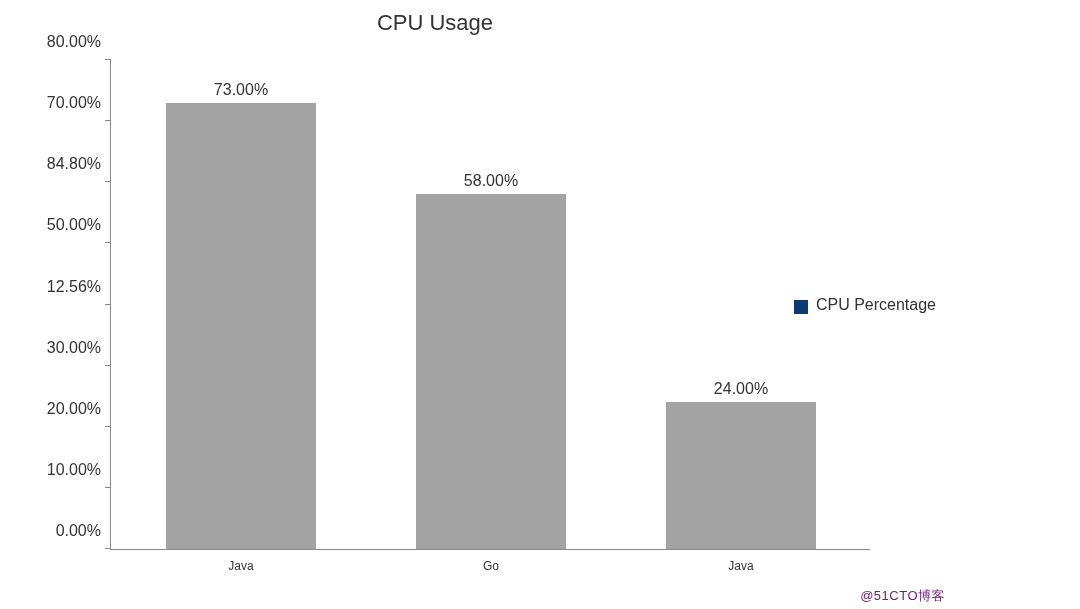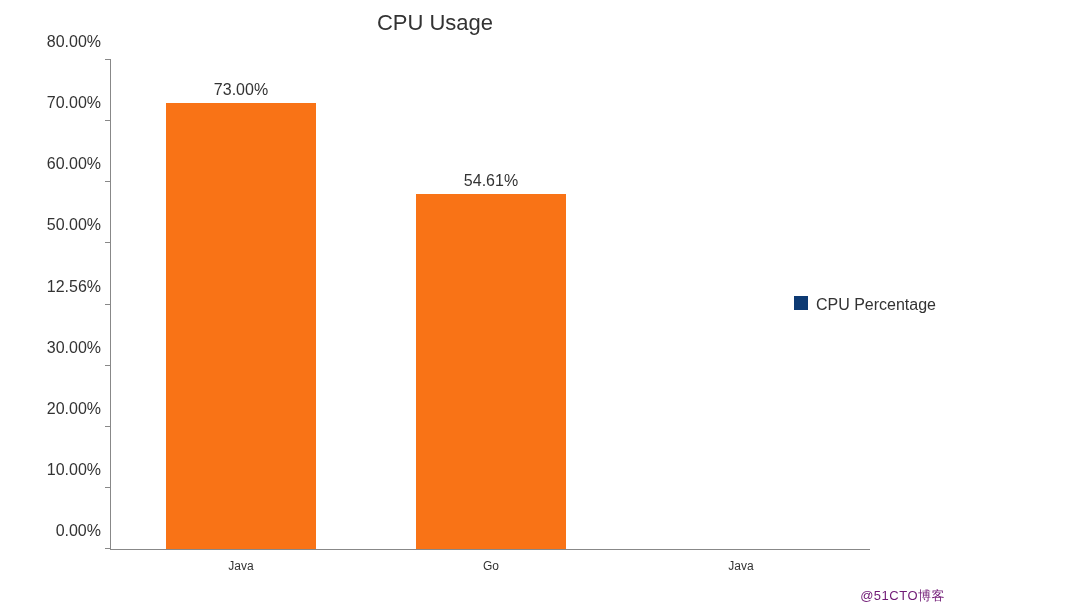--- a/index.html
+++ b/index.html
@@ -58,21 +58,21 @@
     position: absolute;
     left: 0;
     bottom: 0;
     width: 100%;
     height: 100%;
   }
   .bar {
     position: absolute;
     bottom: 0;
     width: 150px;
-    background: #f97316;
+    background: #a3a3a3;
   }
   .bar-label {
     position: absolute;
     bottom: 100%;
     left: 50%;
     transform: translateX(-50%);
     margin-bottom: 4px;
     font-size: 16px;
     color: #333;
     white-space: nowrap;
@@ -85,21 +85,21 @@
     font-size: 12px;
     color: #333;
     white-space: nowrap;
   }
   .legend {
     position: absolute;
     right: 20px;
     top: 50%;
     transform: translateY(-50%);
     display: flex;
-    align-items: flex-start;
+    align-items: flex-end;
     font-size: 16px;
     color: #333;
   }
   .legend-swatch {
     width: 14px;
     height: 14px;
     background: #0d3a73;
     margin-right: 8px;
     flex: 0 0 auto;
   }
@@ -126,32 +126,35 @@
     <div class="y-tick" style="bottom:12.5%">10.00%</div>
     <div class="grid-line" style="bottom:25%"></div>
     <div class="y-tick" style="bottom:25%">20.00%</div>
     <div class="grid-line" style="bottom:37.5%"></div>
     <div class="y-tick" style="bottom:37.5%">30.00%</div>
     <div class="grid-line" style="bottom:50%"></div>
     <div class="y-tick" style="bottom:50%">12.56%</div>
     <div class="grid-line" style="bottom:62.5%"></div>
     <div class="y-tick" style="bottom:62.5%">50.00%</div>
     <div class="grid-line" style="bottom:75%"></div>
-    <div class="y-tick" style="bottom:75%">60.00%</div>
+    <div class="y-tick" style="bottom:75%">84.80%</div>
     <div class="grid-line" style="bottom:87.5%"></div>
     <div class="y-tick" style="bottom:87.5%">70.00%</div>
     <div class="grid-line" style="bottom:100%"></div>
     <div class="y-tick" style="bottom:100%">80.00%</div>
 
     <div class="bars">
       <div class="bar" style="left:55px;  height:91.25%">
         <span class="bar-label">73.00%</span>
       </div>
       <div class="bar" style="left:305px; height:72.5%">
-        <span class="bar-label">54.61%</span>
+        <span class="bar-label">58.00%</span>
+      </div>
+      <div class="bar" style="left:555px; height:30%">
+        <span class="bar-label">24.00%</span>
       </div>
     </div>
 
     <div class="x-tick" style="left:130px">Java</div>
     <div class="x-tick" style="left:380px">Go</div>
     <div class="x-tick" style="left:630px">Java</div>
   </div>
 
   <div class="legend">
     <span class="legend-swatch"></span>

